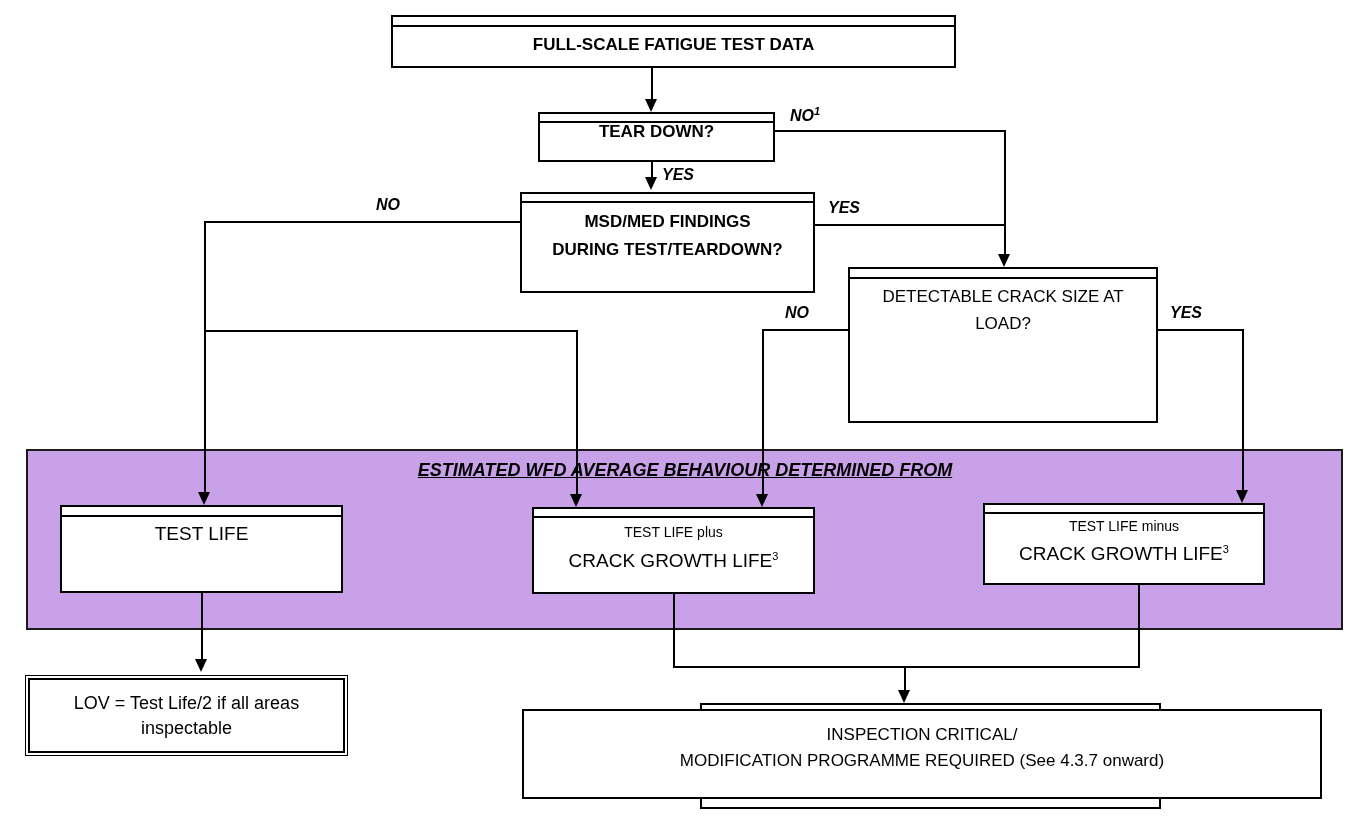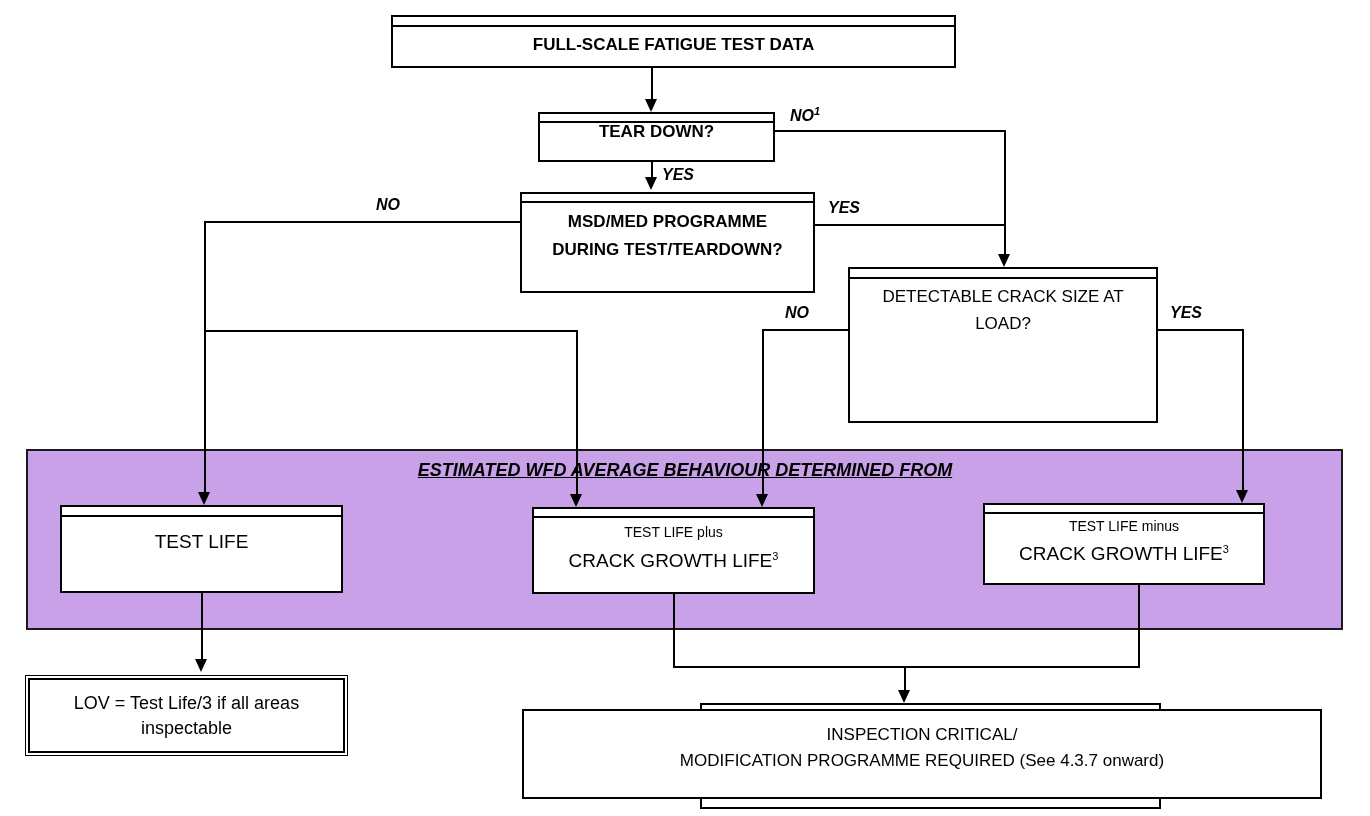--- a/index.html
+++ b/index.html
@@ -102,49 +102,49 @@
     <div class="bold-text" style="margin-top:18px;">FULL-SCALE FATIGUE TEST DATA</div>
   </div>
 
   <div class="box" style="left:538px;top:112px;width:237px;height:50px;">
     <div class="strip" style="top:7px;"></div>
     <div class="bold-text" style="margin-top:8px;">TEAR DOWN?</div>
   </div>
 
   <div class="box" style="left:520px;top:192px;width:295px;height:101px;">
     <div class="strip" style="top:7px;"></div>
-    <div class="bold-text" style="margin-top:14px;line-height:28px;">MSD/MED PROGRAMME</div>
+    <div class="bold-text" style="margin-top:14px;line-height:28px;">MSD/MED FINDINGS</div>
     <div class="bold-text" style="line-height:28px;">DURING TEST/TEARDOWN?</div>
   </div>
 
   <div class="box" style="left:848px;top:267px;width:310px;height:156px;">
     <div class="strip" style="top:8px;"></div>
     <div class="reg-text" style="margin-top:14px;line-height:27px;">DETECTABLE CRACK SIZE AT</div>
     <div class="reg-text" style="line-height:27px;text-align:center;">LOAD?</div>
   </div>
 
   <div class="box" style="left:60px;top:505px;width:283px;height:88px;">
     <div class="strip" style="top:8px;"></div>
-    <div class="big-line" style="margin-top:24px;">TEST LIFE</div>
+    <div class="big-line" style="margin-top:16px;">TEST LIFE</div>
   </div>
 
   <div class="box" style="left:532px;top:507px;width:283px;height:87px;">
     <div class="strip" style="top:7px;"></div>
     <div class="small-line" style="margin-top:15px;">TEST LIFE plus</div>
     <div class="big-line" style="margin-top:10px;"><span>CRACK GROWTH LIFE</span><sup class="sup">3</sup></div>
   </div>
 
   <div class="box" style="left:983px;top:503px;width:282px;height:82px;">
     <div class="strip" style="top:7px;"></div>
     <div class="small-line" style="margin-top:13px;">TEST LIFE minus</div>
     <div class="big-line" style="margin-top:9px;"><span>CRACK GROWTH LIFE</span><sup class="sup">3</sup></div>
   </div>
 
   <div class="box lov" style="left:28px;top:678px;width:317px;height:75px;">
-    <div>LOV = Test Life/3 if all areas</div>
+    <div>LOV = Test Life/2 if all areas</div>
     <div>inspectable</div>
   </div>
 
   <div class="behind" style="left:700px;top:703px;width:461px;height:106px;"></div>
   <div class="box" style="left:522px;top:709px;width:800px;height:90px;">
     <div class="reg-text" style="margin-top:14px;">INSPECTION CRITICAL/</div>
     <div class="reg-text" style="margin-top:6px;">MODIFICATION PROGRAMME REQUIRED (See 4.3.7 onward)</div>
   </div>
 
 </div>

